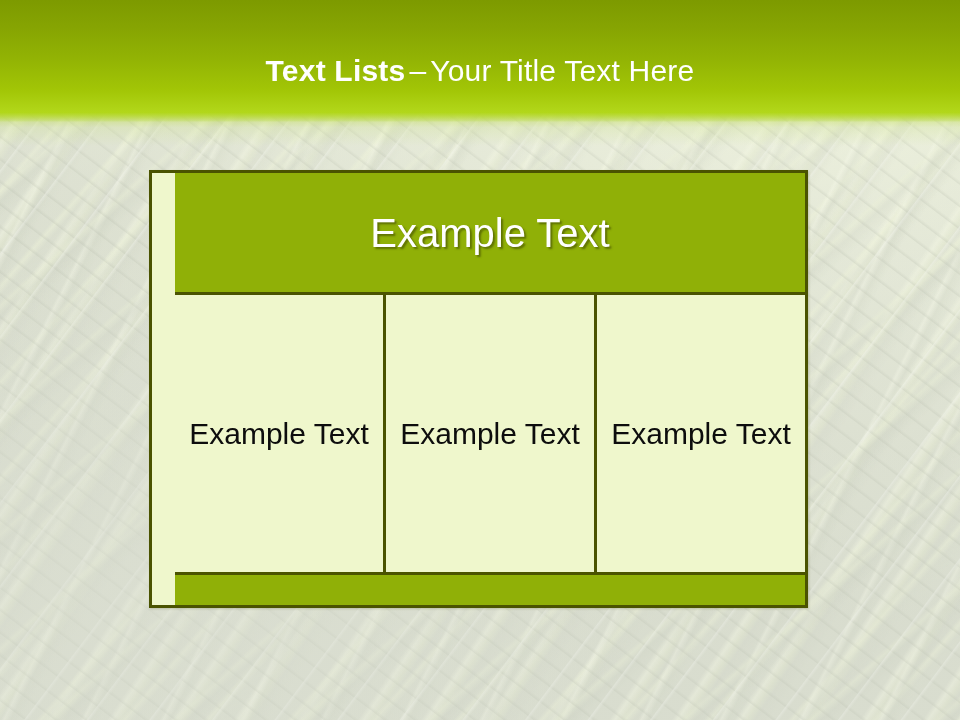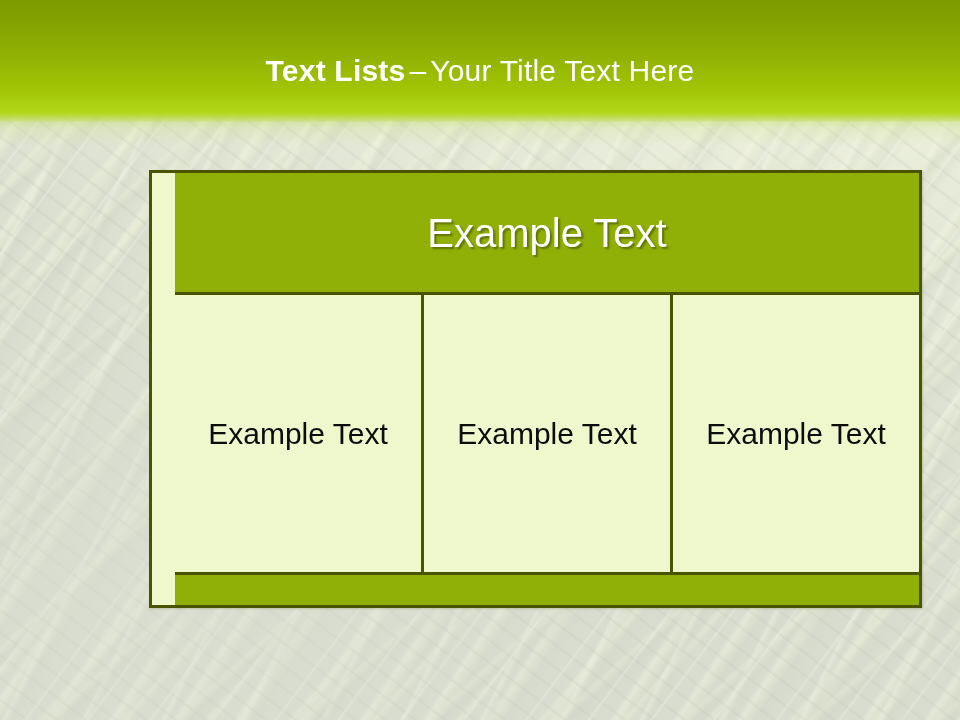--- a/index.html
+++ b/index.html
@@ -163,21 +163,21 @@
   }
   .title-rest {
     font-weight: normal;
   }
 
   
   .table-block {
     position: absolute;
     left: 149px;
     top: 170px;
-    width: 773px;
+    width: 659px;
     height: 438px;
     box-sizing: border-box;
     border: 3px solid #4a5300;
     background: #eff7cc;
     box-shadow: 1px 1px 2px rgba(90,100,40,.25);
     padding-left: 23px;
   }
 
   .table-header {
     position: relative;

